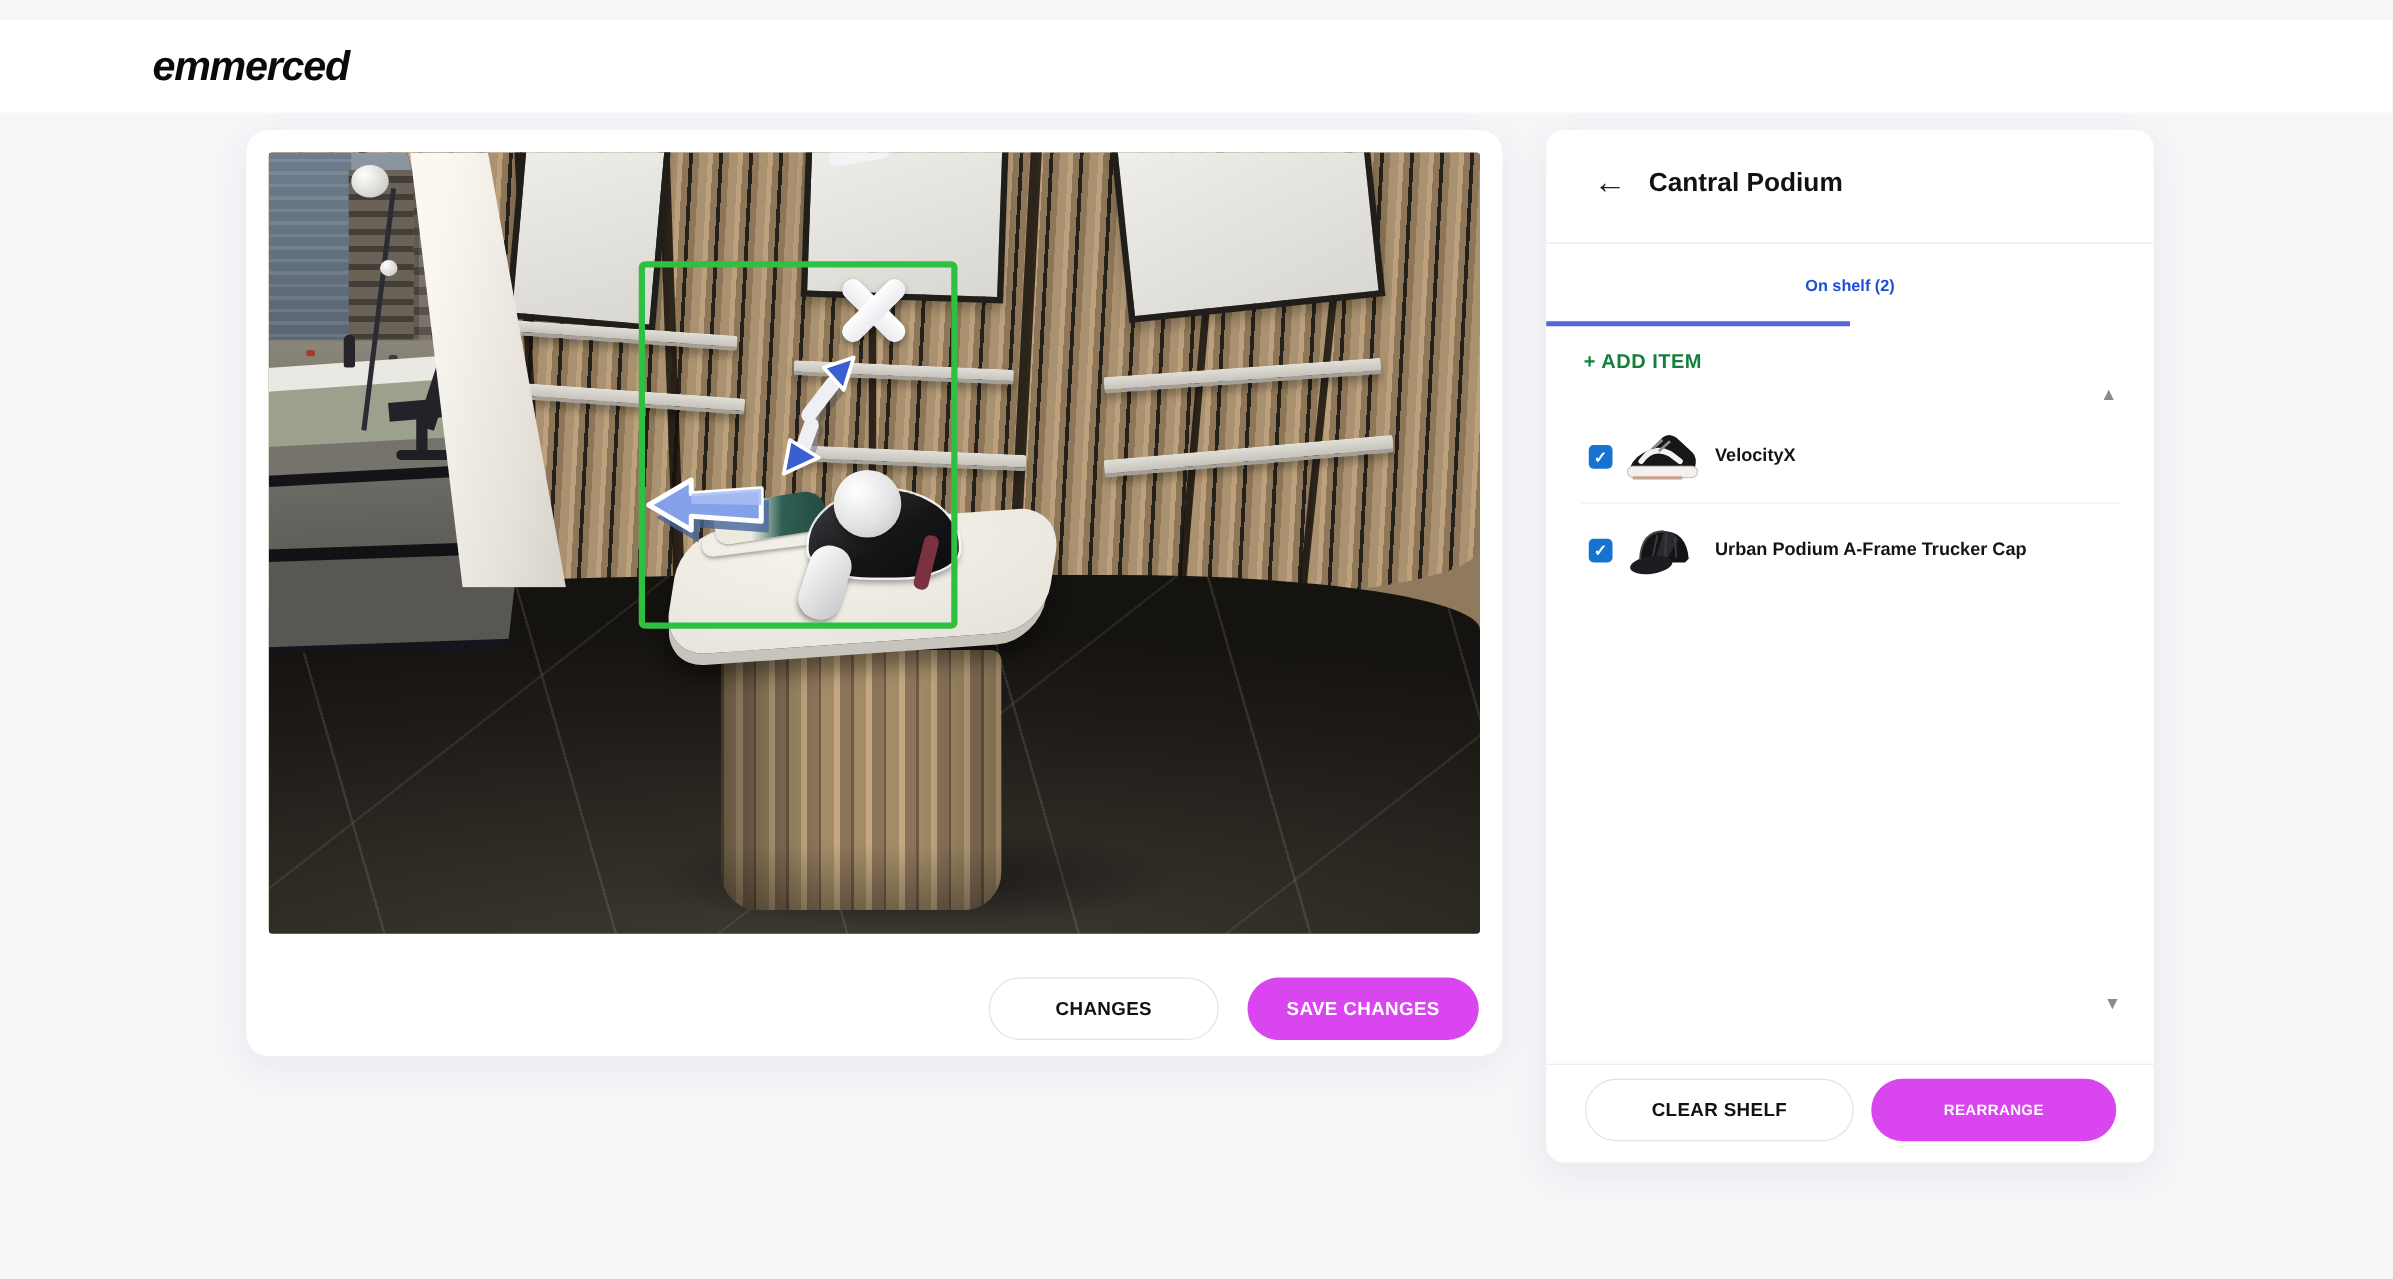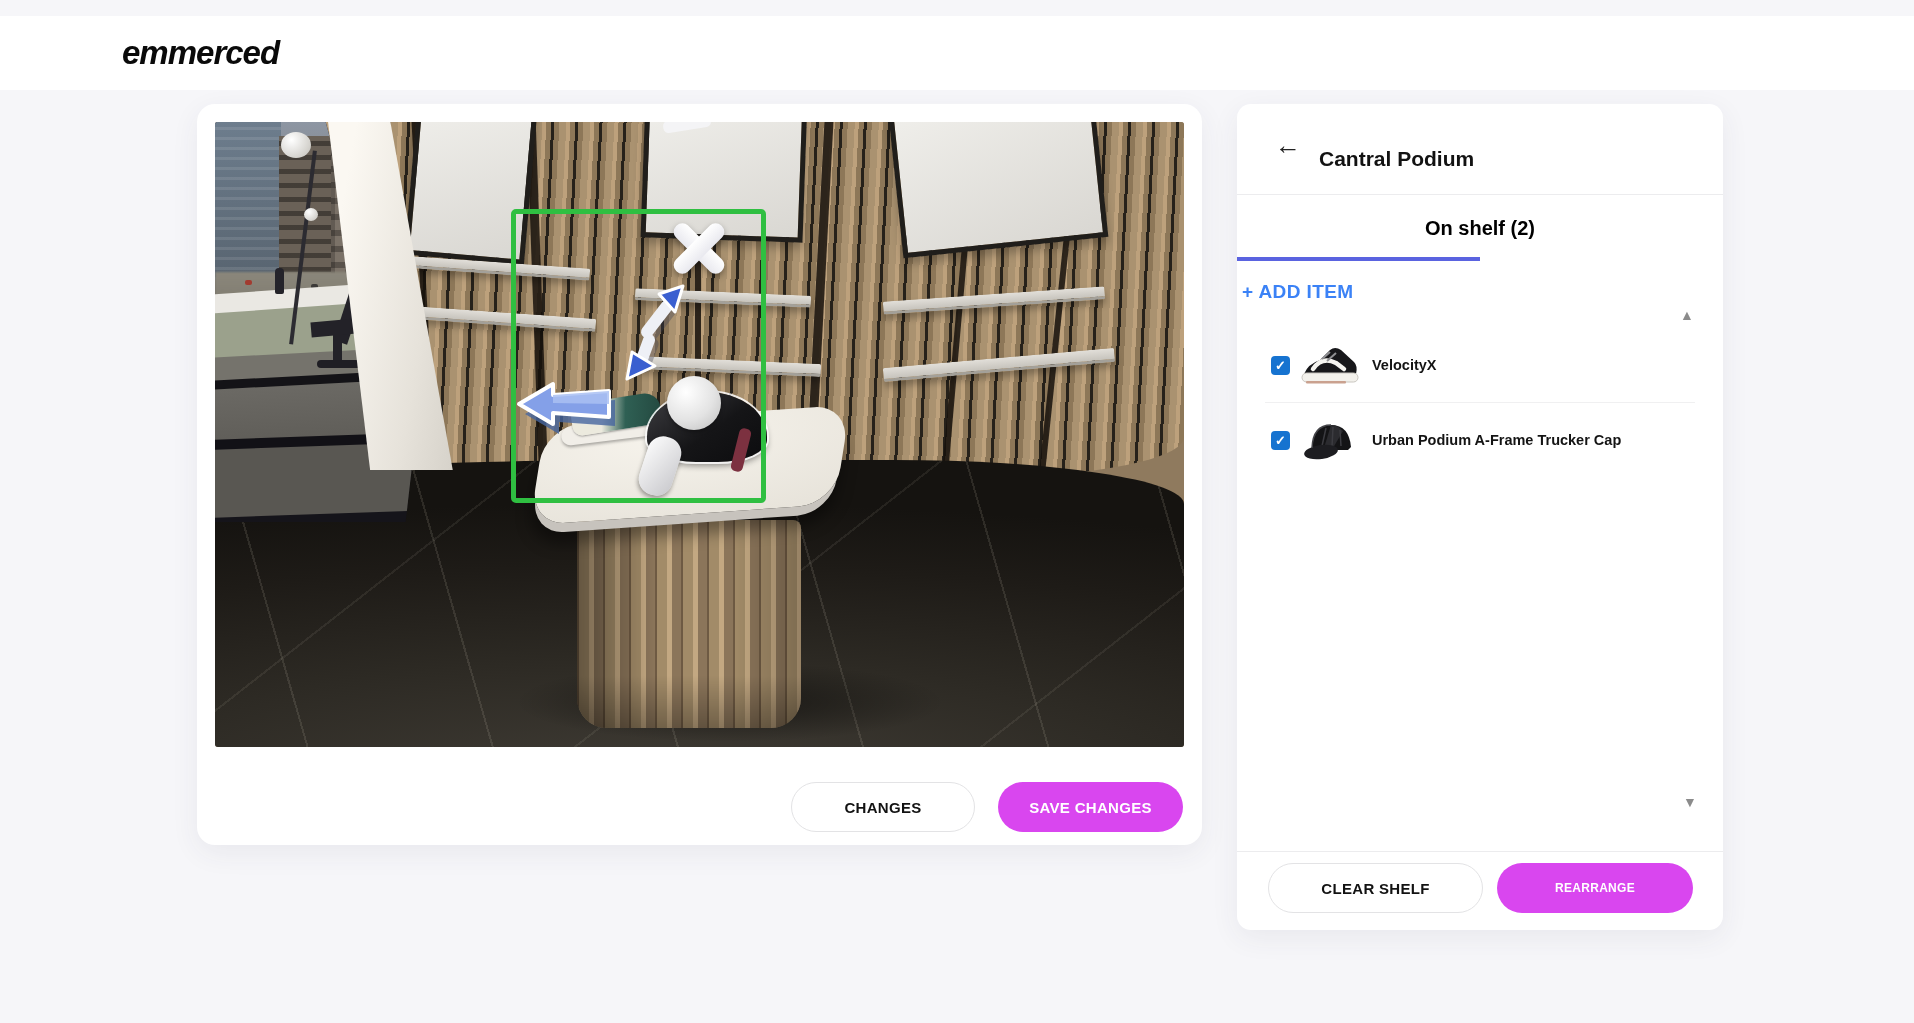--- a/index.html
+++ b/index.html
@@ -190,28 +190,28 @@
     letter-spacing:.3px; cursor:pointer; }
   .btn-outline { background:#fff; border:1.5px solid #e3e3e5; color:#121212; }
   .btn-accent  { background:#d946ef; color:#ffffff; }
   .discard-btn { left:594px; top:678px; width:184px; }
   .save-btn    { left:801px; top:678px; width:185px; }
 
   
   .panel-header { position:absolute; left:0; top:0; width:100%; height:91px;
     border-bottom:1px solid #ececee; }
   .back-arrow { position:absolute; left:38px; top:28px; font-size:26px; color:#222; cursor:pointer; line-height:1; }
-  .panel-title { position:absolute; left:82px; top:31px; font-size:21px; font-weight:700; color:#121212;margin-top:12px; }
+  .panel-title { position:absolute; left:82px; top:31px; font-size:21px; font-weight:700; color:#121212; }
   .tabs { position:absolute; left:0; top:91px; width:100%; height:66px; display:flex; }
   .tab { flex:1; display:flex; align-items:center; justify-content:center;
-    font-size:20px; cursor:pointer; color:#000000;text-align:right; }
+    font-size:13px; cursor:pointer; color:#1d4ed8;text-align:right; }
   .tab.active { font-weight:700; }
   .tab-underline { position:absolute; left:0; top:153px; width:243px; height:4px; background:#5a63e0; }
-  .add-item { position:absolute; left:5px; top:177px; font-size:19px; font-weight:600;
-    letter-spacing:.4px; color:#3b82f6; cursor:pointer; }
+  .add-item { position:absolute; left:30px; top:177px; font-size:16px; font-weight:600;
+    letter-spacing:.4px; color:#15803d; cursor:pointer; }
   .scroll-arrow { position:absolute; font-size:14px; color:#8b8b8b; cursor:pointer; }
   .scroll-up   { left:443px; top:203px; }
   .scroll-down { left:446px; top:690px; }
   .item-row { position:absolute; left:0; width:100%; height:74px; display:flex;
     align-items:center; padding-left:34px; cursor:pointer; }
   .row-1 { top:224px; }
   .row-2 { top:299px; }
   .row-divider { position:absolute; left:28px; right:28px; top:298px; height:1px; background:#f0f0f1; }
   .checkbox { width:19px; height:19px; border-radius:4px; background:#1673d0;
     display:flex; align-items:center; justify-content:center; flex:0 0 auto;

